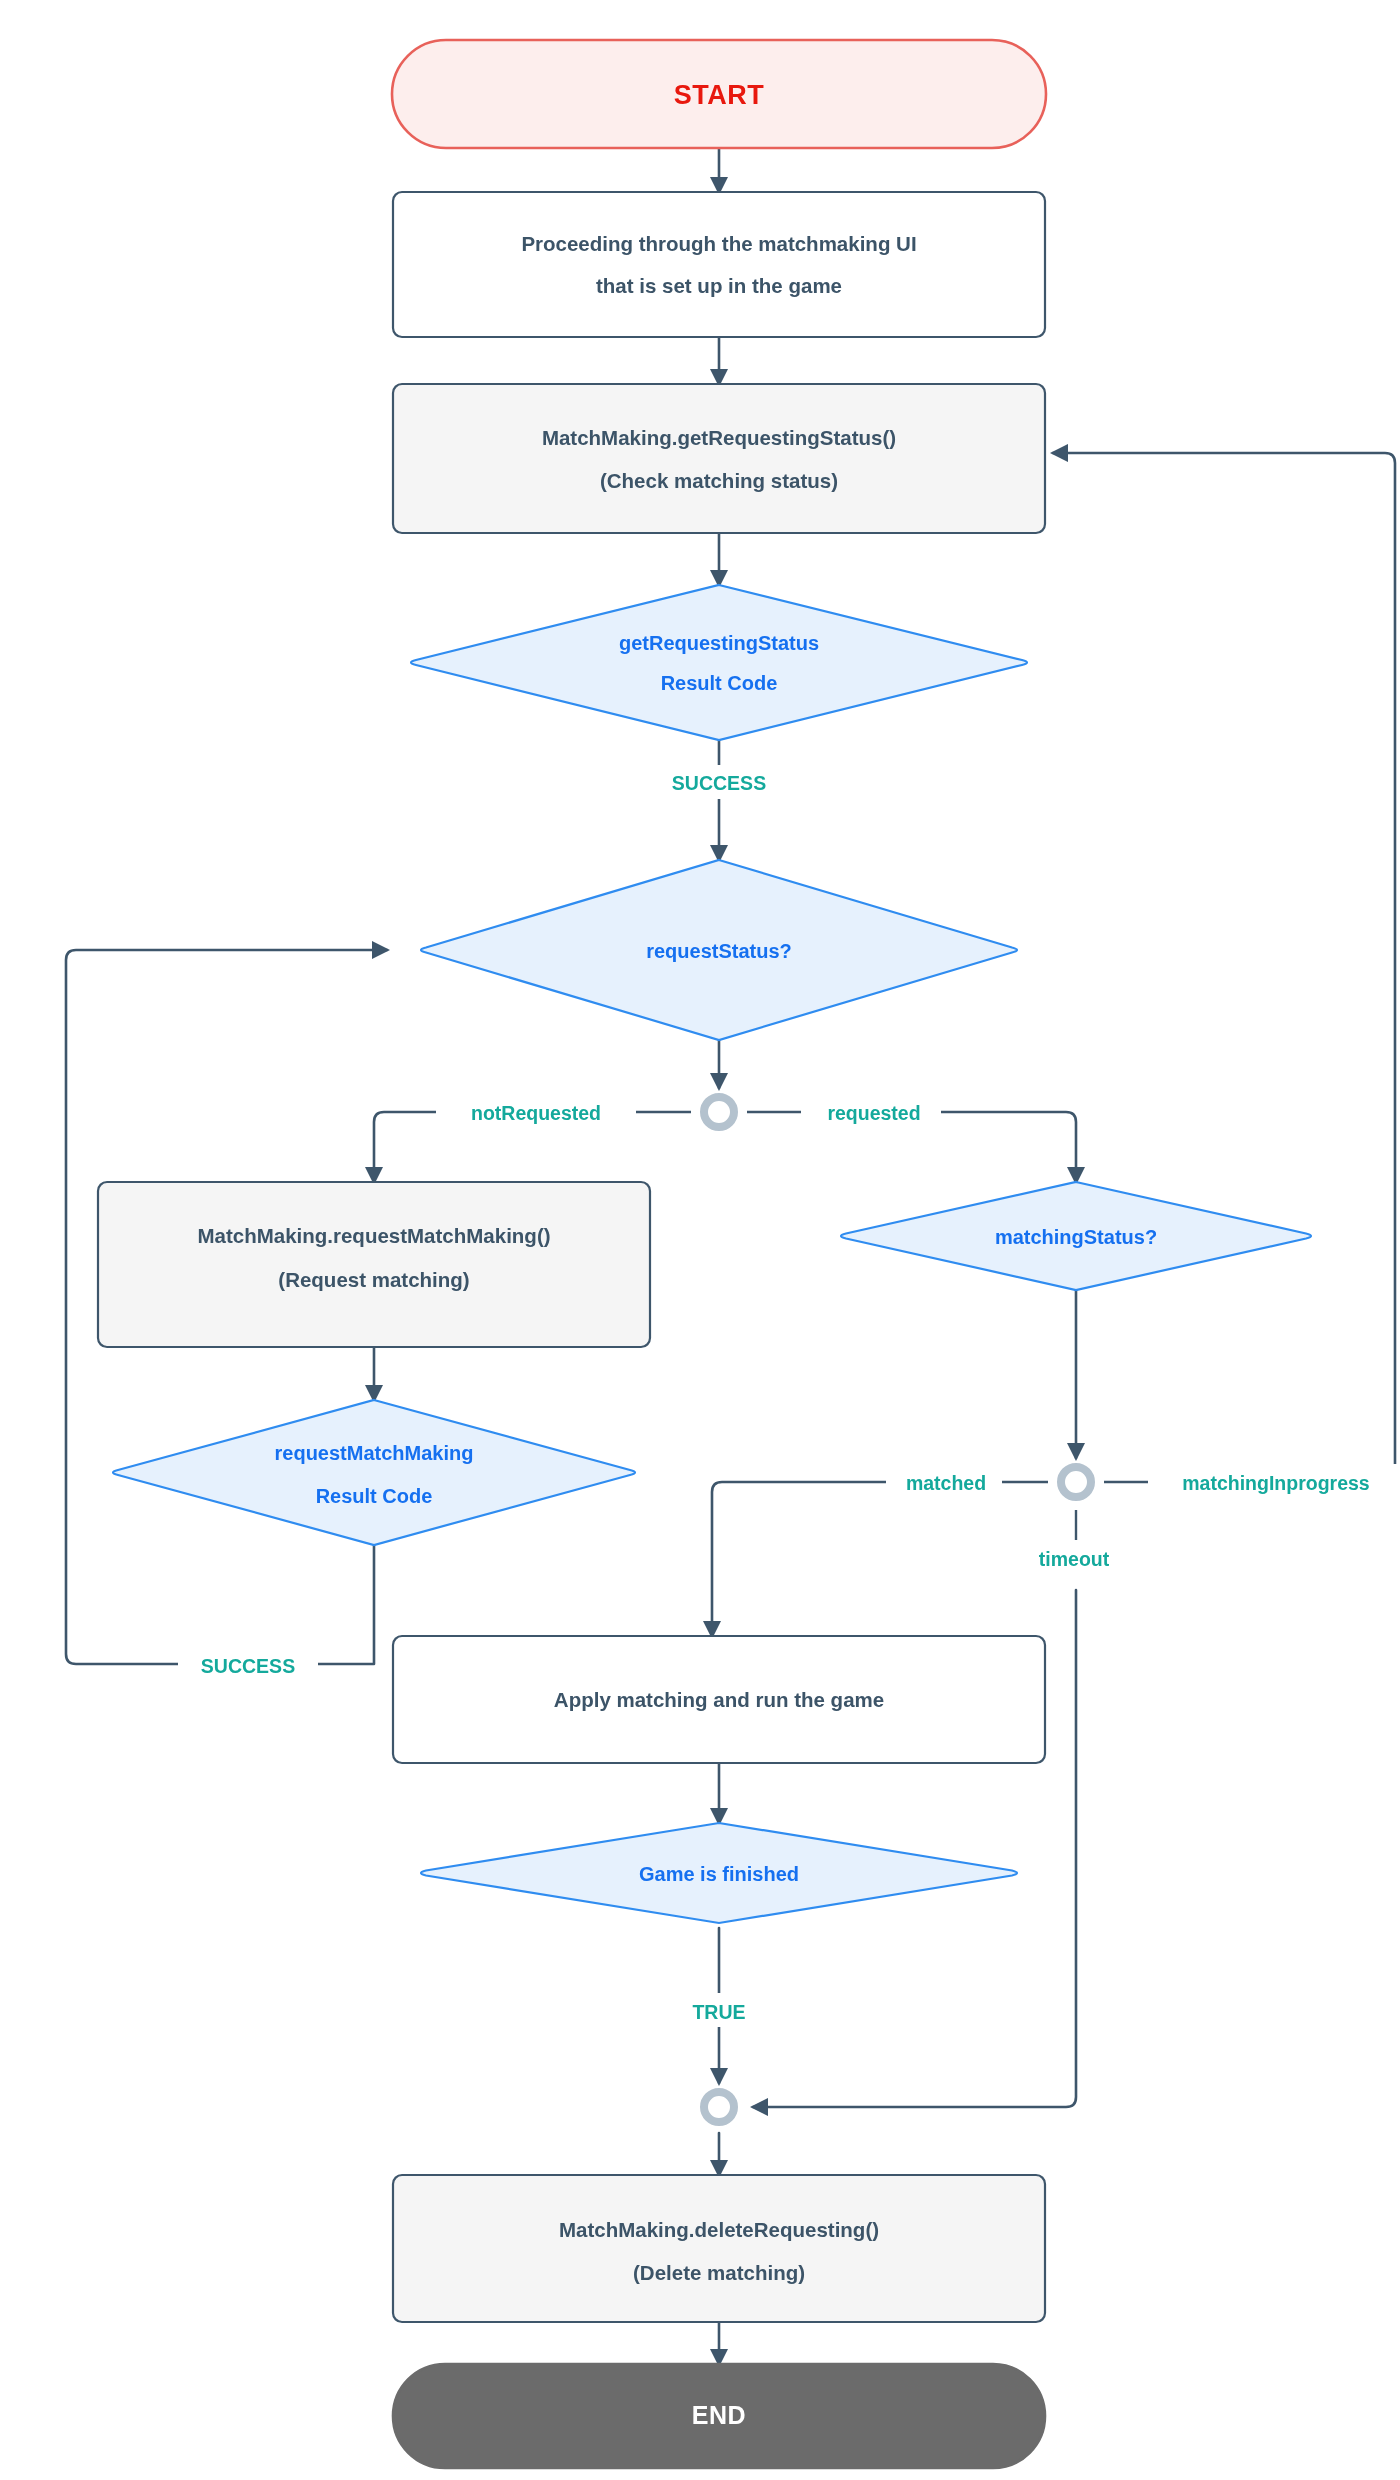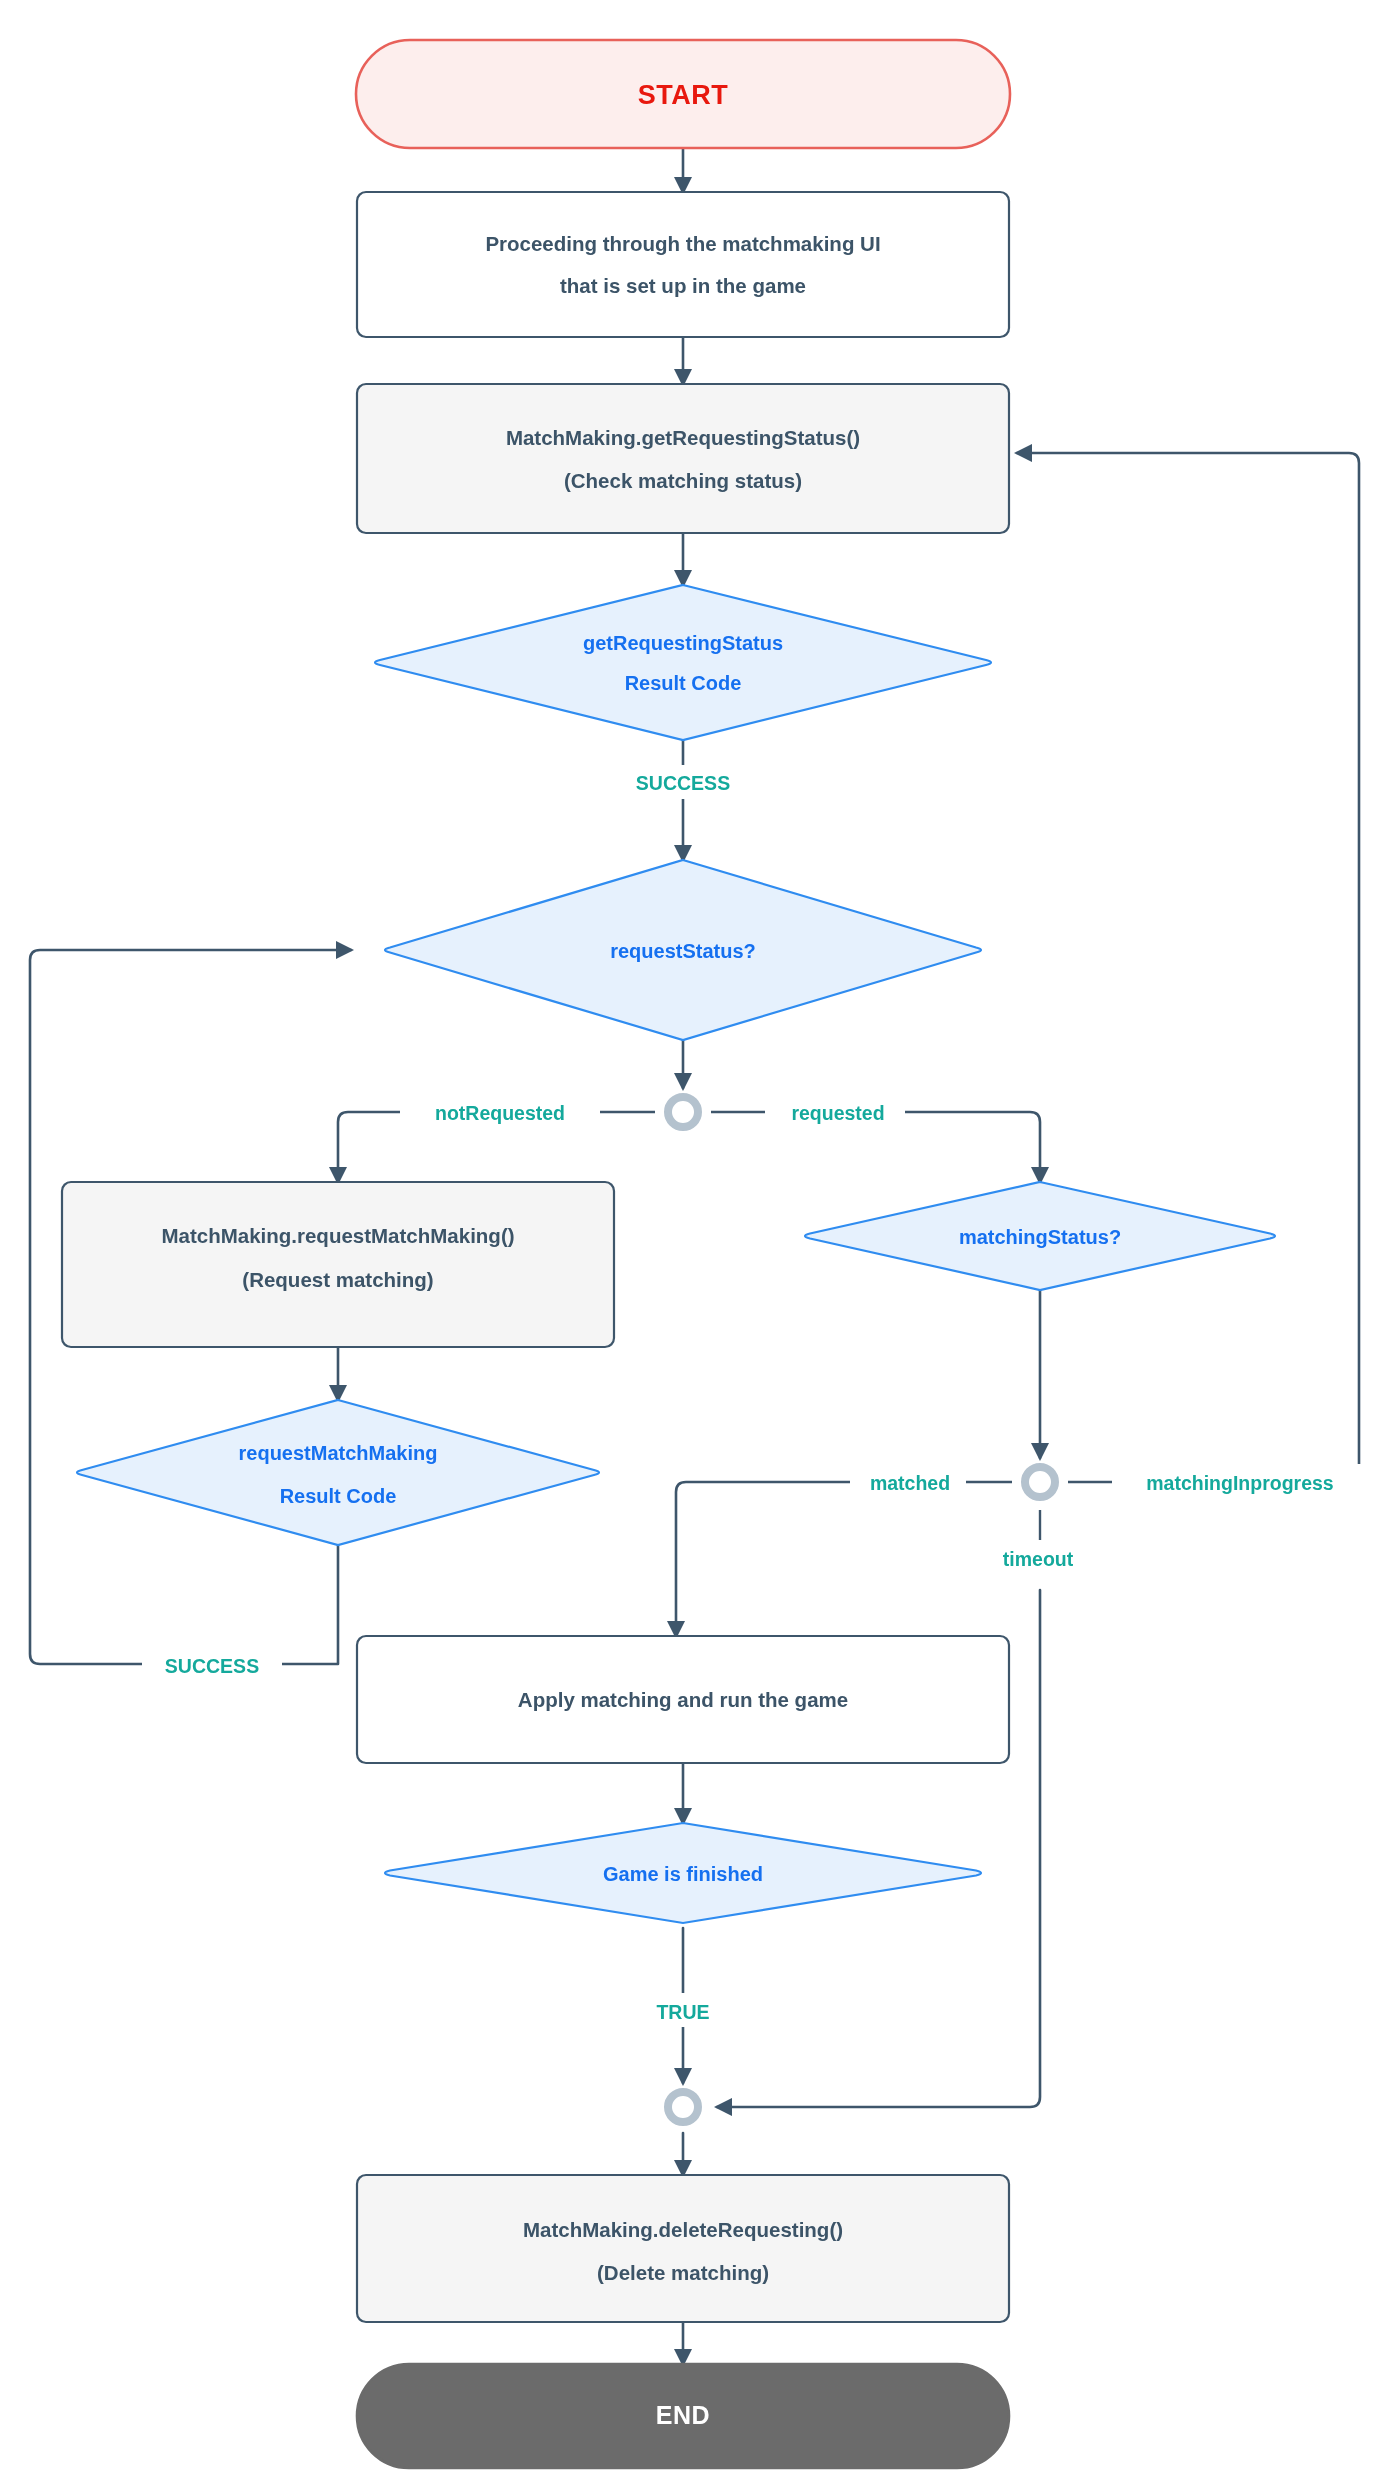--- a/index.html
+++ b/index.html
@@ -11,20 +11,21 @@
   body {
     width: 1400px;
     height: 2480px;
     font-family: "Liberation Sans", sans-serif;
     overflow: hidden;
   }
   #flow-root {
     position: relative;
     width: 1124px;
     height: 2480px;
+    margin-left: 36px;
   }
   svg#flow-svg {
     display: block;
     width: 1400px;
     height: 2480px;
   }
   .node-fill-start   { fill: #fdeeed; stroke: #e8615a; stroke-width: 2.6; }
   .node-fill-end     { fill: #6b6b6b; stroke: #6b6b6b; stroke-width: 2.6; }
   .node-fill-white   { fill: #ffffff; stroke: #3e566b; stroke-width: 2.2; }
   .node-fill-gray    { fill: #f5f5f5; stroke: #3e566b; stroke-width: 2.2; }

